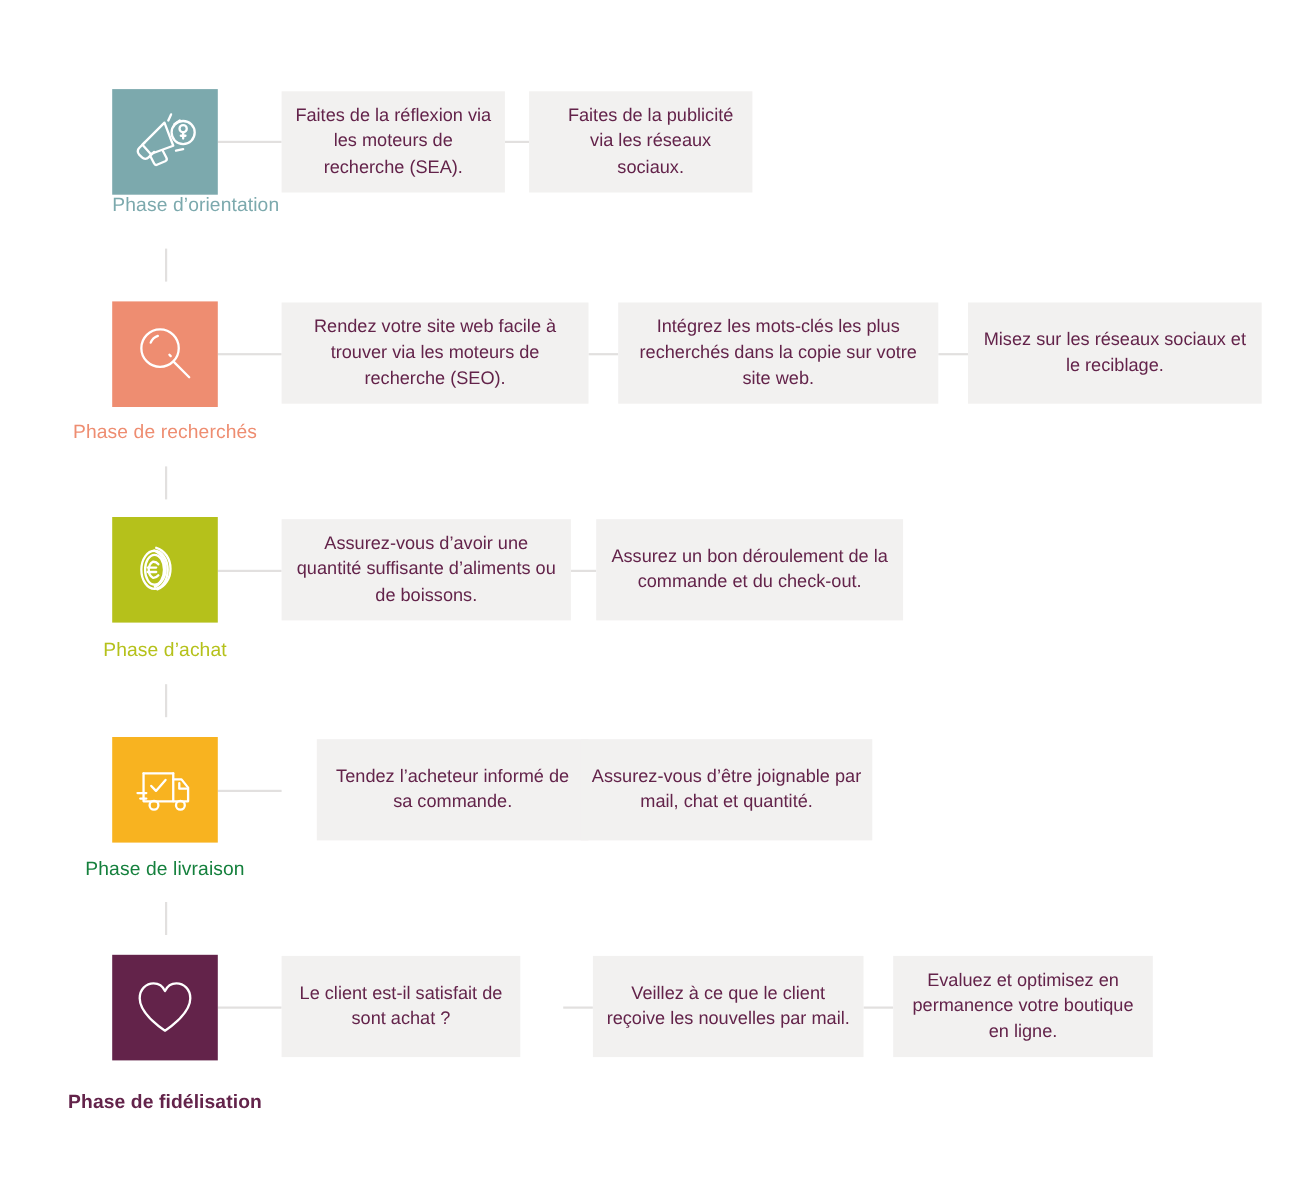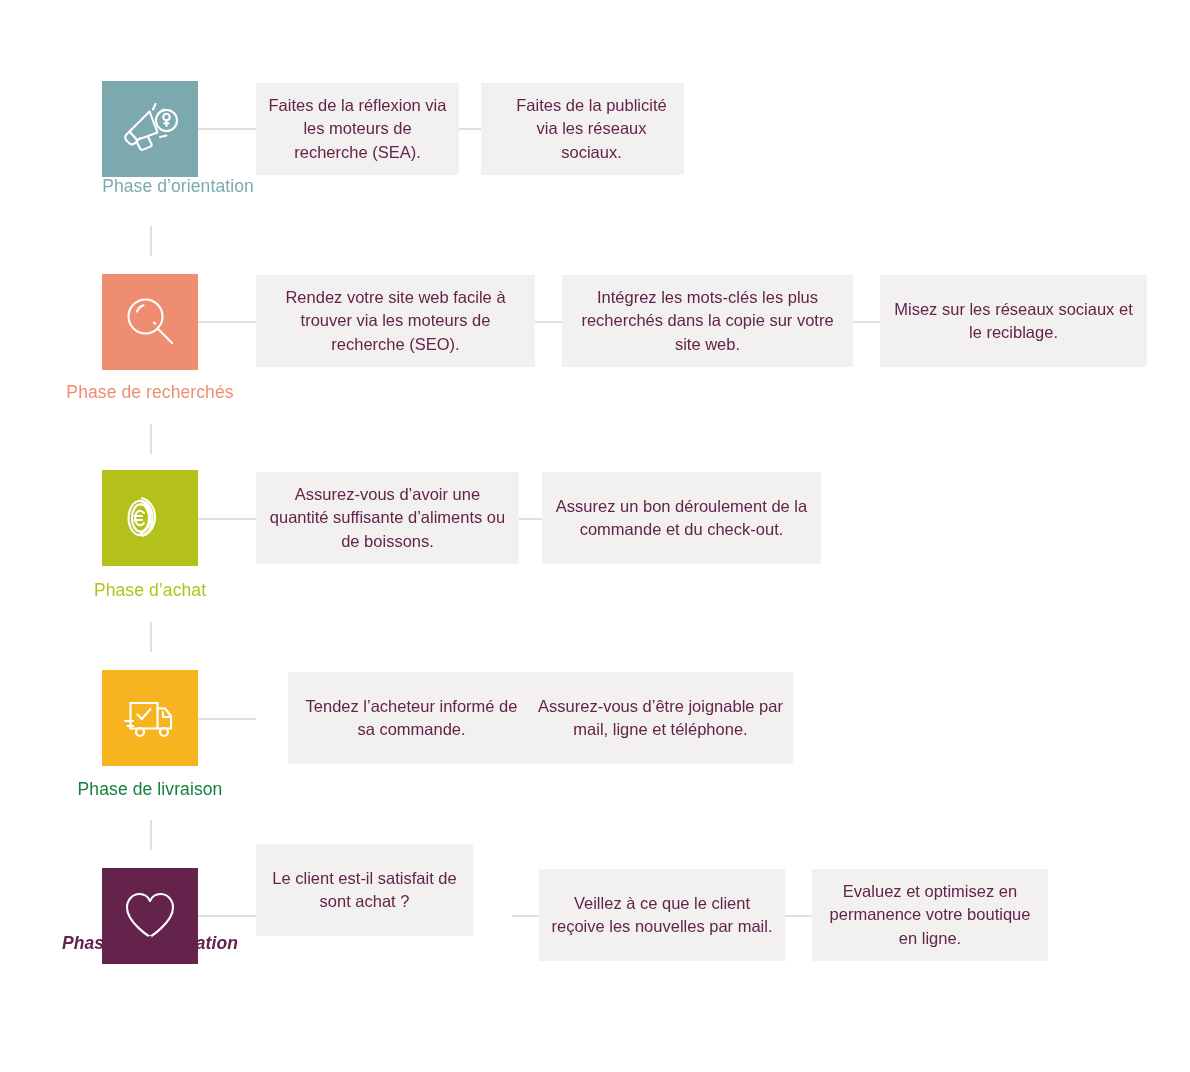--- a/index.html
+++ b/index.html
@@ -183,41 +183,41 @@
         <path d="M6.0 34.0 L14.0 34.0"></path>
         <path d="M8.5 39.0 L14.0 39.0"></path>
       </svg>
     </span>
   </div>
 
   <div class="phase-label" style="left:150px; top:779px; color:#15803d;">Phase de livraison</div>
 
   <div class="stmt" style="left:256px; top:672px; width:247px; height:92px;margin-left:32px;">Tendez l’acheteur informé de sa commande.</div>
 
-  <div class="stmt" style="left:528px; top:672px; width:265px; height:92px;">Assurez-vous d’être joignable par mail, ligne et téléphone.</div>
+  <div class="stmt" style="left:528px; top:672px; width:265px; height:92px;">Assurez-vous d’être joignable par mail, chat et quantité.</div>
 
   <div class="conn-h" style="left:198px; top:915px; width:58px;"></div>
   <div class="conn-h" style="left:512px; top:915px; width:27px;"></div>
   <div class="conn-h" style="left:785px; top:915px; width:27px;"></div>
 
   <div class="tile" style="left:102px; top:868px; background:#63234A;">
     <span>
       <svg width="62" height="58" viewBox="0 0 62 58" fill="none" stroke="#ffffff" stroke-width="2.1" stroke-linecap="round" stroke-linejoin="round">
         <path d="M31.0 50.0
                  C 31.0 50.0 8.0 35.5 8.0 20.5
                  C 8.0 12.2 14.0 7.0 20.6 7.0
                  C 26.0 7.0 29.4 10.4 31.0 14.0
                  C 32.6 10.4 36.0 7.0 41.4 7.0
                  C 48.0 7.0 54.0 12.2 54.0 20.5
                  C 54.0 35.5 31.0 50.0 31.0 50.0 Z"></path>
       </svg>
     </span>
   </div>
 
-  <div class="phase-label bold" style="left:150px; top:933px; color:#63234A;font-style:italic;">Phase de fidélisation</div>
-
-  <div class="stmt" style="left:256px; top:844px; width:217px; height:92px;">Le client est-il satisfait de sont achat ?</div>
+  <div class="phase-label bold" style="left:150px; top:991px; color:#63234A;">Phase de fidélisation</div>
+
+  <div class="stmt" style="left:256px; top:869px; width:217px; height:92px;">Le client est-il satisfait de sont achat ?</div>
 
   <div class="stmt" style="left:539px; top:869px; width:246px; height:92px;">Veillez à ce que le client reçoive les nouvelles par mail.</div>
 
   <div class="stmt" style="left:812px; top:869px; width:236px; height:92px;">Evaluez et optimisez en permanence votre boutique en ligne.</div>
 
 </div>
 
 </body></html>

